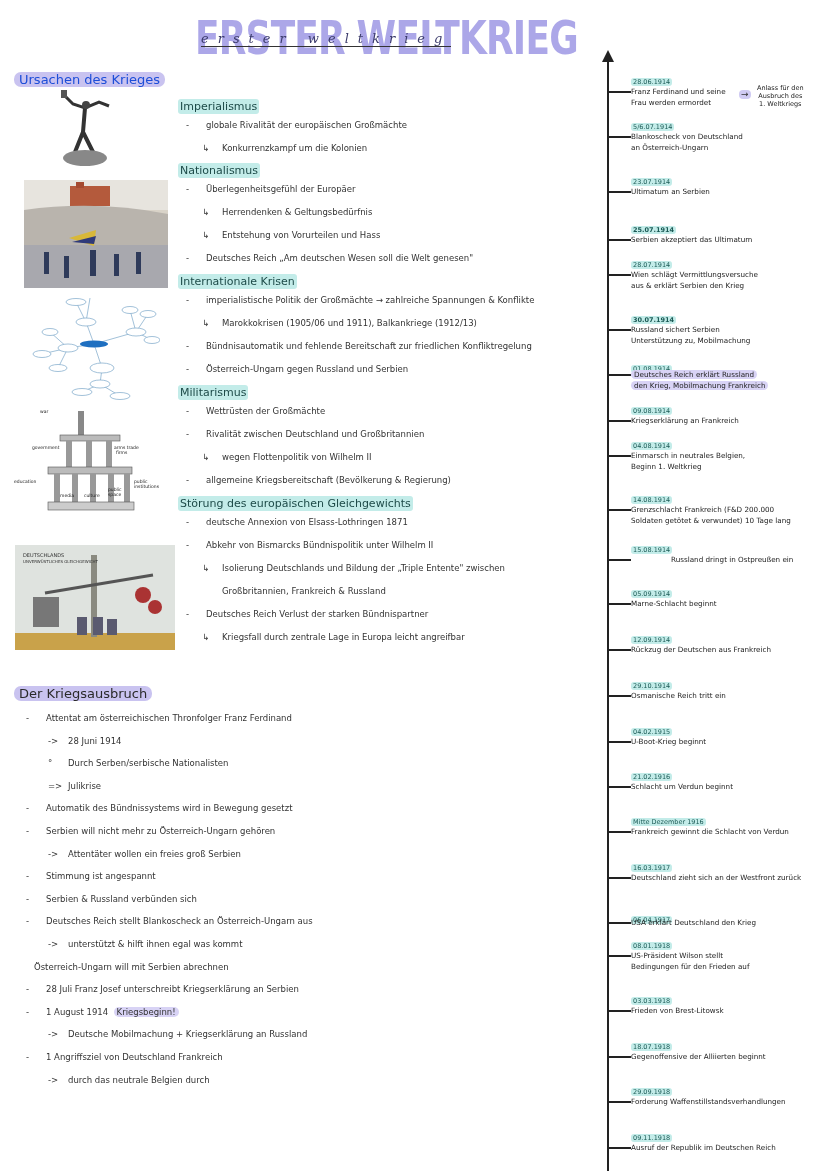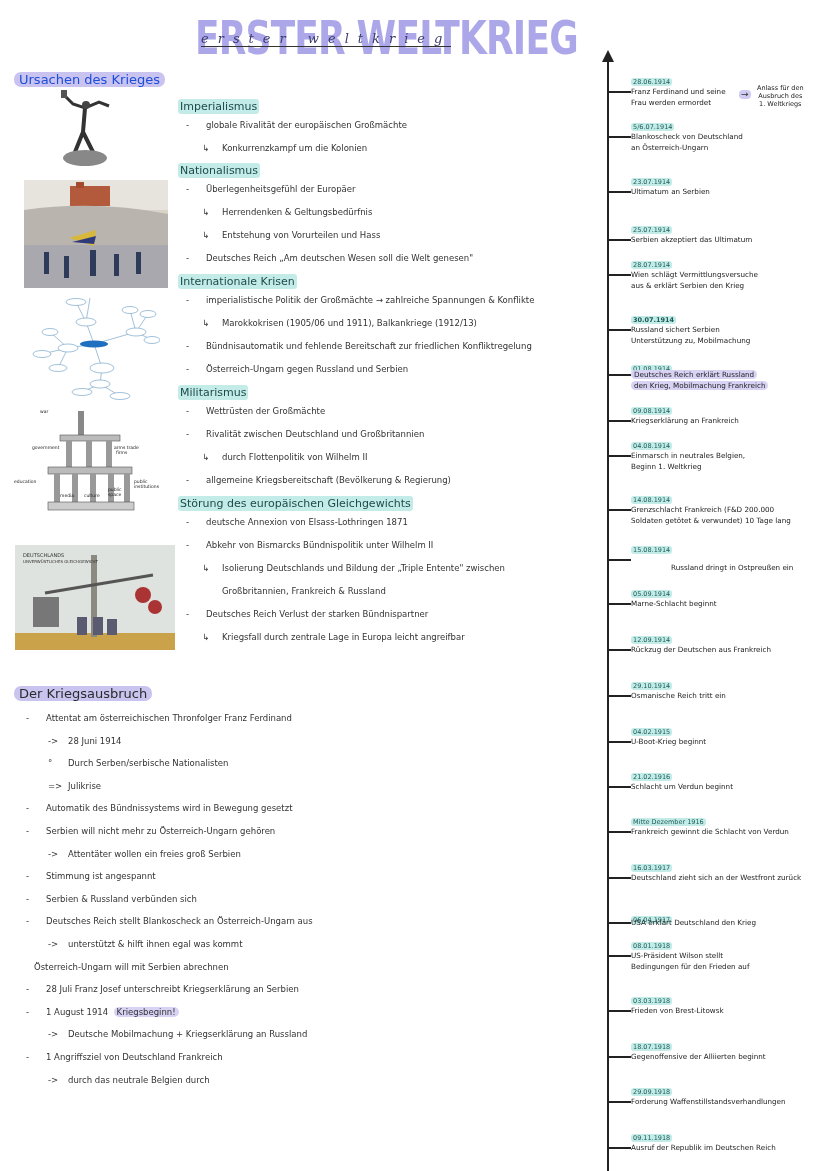--- a/index.html
+++ b/index.html
@@ -208,21 +208,21 @@
     <div class="line l1"><span class="mark">-</span><span>imperialistische Politik der Großmächte → zahlreiche Spannungen &amp; Konflikte</span></div>
     <div class="line l2"><span class="mark">↳</span><span>Marokkokrisen (1905/06 und 1911), Balkankriege (1912/13)</span></div>
     <div class="line l1"><span class="mark">-</span><span>Bündnisautomatik und fehlende Bereitschaft zur friedlichen Konfliktregelung</span></div>
     <div class="line l1"><span class="mark">-</span><span>Österreich-Ungarn gegen Russland und Serbien</span></div>
   </div>
 
   <div>
     <span class="subhead hl-teal">Militarismus</span>
     <div class="line l1"><span class="mark">-</span><span>Wettrüsten der Großmächte</span></div>
     <div class="line l1"><span class="mark">-</span><span>Rivalität zwischen Deutschland und Großbritannien</span></div>
-    <div class="line l2"><span class="mark">↳</span><span>durch Flottenpolitik von Wilhelm II</span></div>
+    <div class="line l2"><span class="mark">↳</span><span>wegen Flottenpolitik von Wilhelm II</span></div>
     <div class="line l1"><span class="mark">-</span><span>allgemeine Kriegsbereitschaft (Bevölkerung &amp; Regierung)</span></div>
   </div>
 
   <div>
     <span class="subhead hl-teal">Störung des europäischen Gleichgewichts</span>
     <div class="line l1"><span class="mark">-</span><span>deutsche Annexion von Elsass-Lothringen 1871</span></div>
     <div class="line l1"><span class="mark">-</span><span>Abkehr von Bismarcks Bündnispolitik unter Wilhelm II</span></div>
     <div class="line l2"><span class="mark">↳</span><span>Isolierung Deutschlands und Bildung der „Triple Entente" zwischen</span></div>
     <div class="line l3" style="padding-left:44px"><span>Großbritannien, Frankreich &amp; Russland</span></div>
     <div class="line l1"><span class="mark">-</span><span>Deutsches Reich Verlust der starken Bündnispartner</span></div>
@@ -278,21 +278,21 @@
       </div>
     </div>
     <div class="event" style="top: 178px;">
       <div class="ev-date" style="top: 0px;"><span class="hl-teal">23.07.1914</span></div>
       <div class="tick" style="top: 13px;"></div>
       <div class="ev-text" style="top: 8px;">
         <div><span>Ultimatum an Serbien</span></div>
       </div>
     </div>
     <div class="event" style="top: 226px;">
-      <div class="ev-date" style="top: 0px;"><span class="hl-teal">25.07.1914</span></div>
+      <div class="ev-date" style="top: 0px; font-weight: bold;"><span class="hl-teal">25.07.1914</span></div>
       <div class="tick" style="top: 13px;"></div>
       <div class="ev-text" style="top: 8px;">
         <div><span>Serbien akzeptiert das Ultimatum</span></div>
       </div>
     </div>
     <div class="event" style="top: 261px;">
       <div class="ev-date" style="top: 0px;"><span class="hl-teal">28.07.1914</span></div>
       <div class="tick" style="top: 13px;"></div>
       <div class="ev-text" style="top: 8px;">
         <div><span>Wien schlägt Vermittlungsversuche</span></div>
@@ -334,21 +334,21 @@
       <div class="ev-date" style="top: 0px;"><span class="hl-teal">14.08.1914</span></div>
       <div class="tick" style="top: 13px;"></div>
       <div class="ev-text" style="top: 8px;">
         <div><span>Grenzschlacht Frankreich (F&amp;D 200.000</span></div>
         <div><span>Soldaten getötet &amp; verwundet) 10 Tage lang</span></div>
       </div>
     </div>
     <div class="event" style="top: 546px;">
       <div class="ev-date" style="top: 0px;"><span class="hl-teal">15.08.1914</span></div>
       <div class="tick" style="top: 13px;"></div>
-      <div class="ev-text" style="top: 16px; padding-left: 40px;">
+      <div class="ev-text" style="top: 8px; padding-left: 40px;">
         <div><span>Russland dringt in Ostpreußen ein</span></div>
       </div>
     </div>
     <div class="event" style="top: 590px;">
       <div class="ev-date" style="top: 0px;"><span class="hl-teal">05.09.1914</span></div>
       <div class="tick" style="top: 13px;"></div>
       <div class="ev-text" style="top: 8px;">
         <div><span>Marne-Schlacht beginnt</span></div>
       </div>
     </div>

